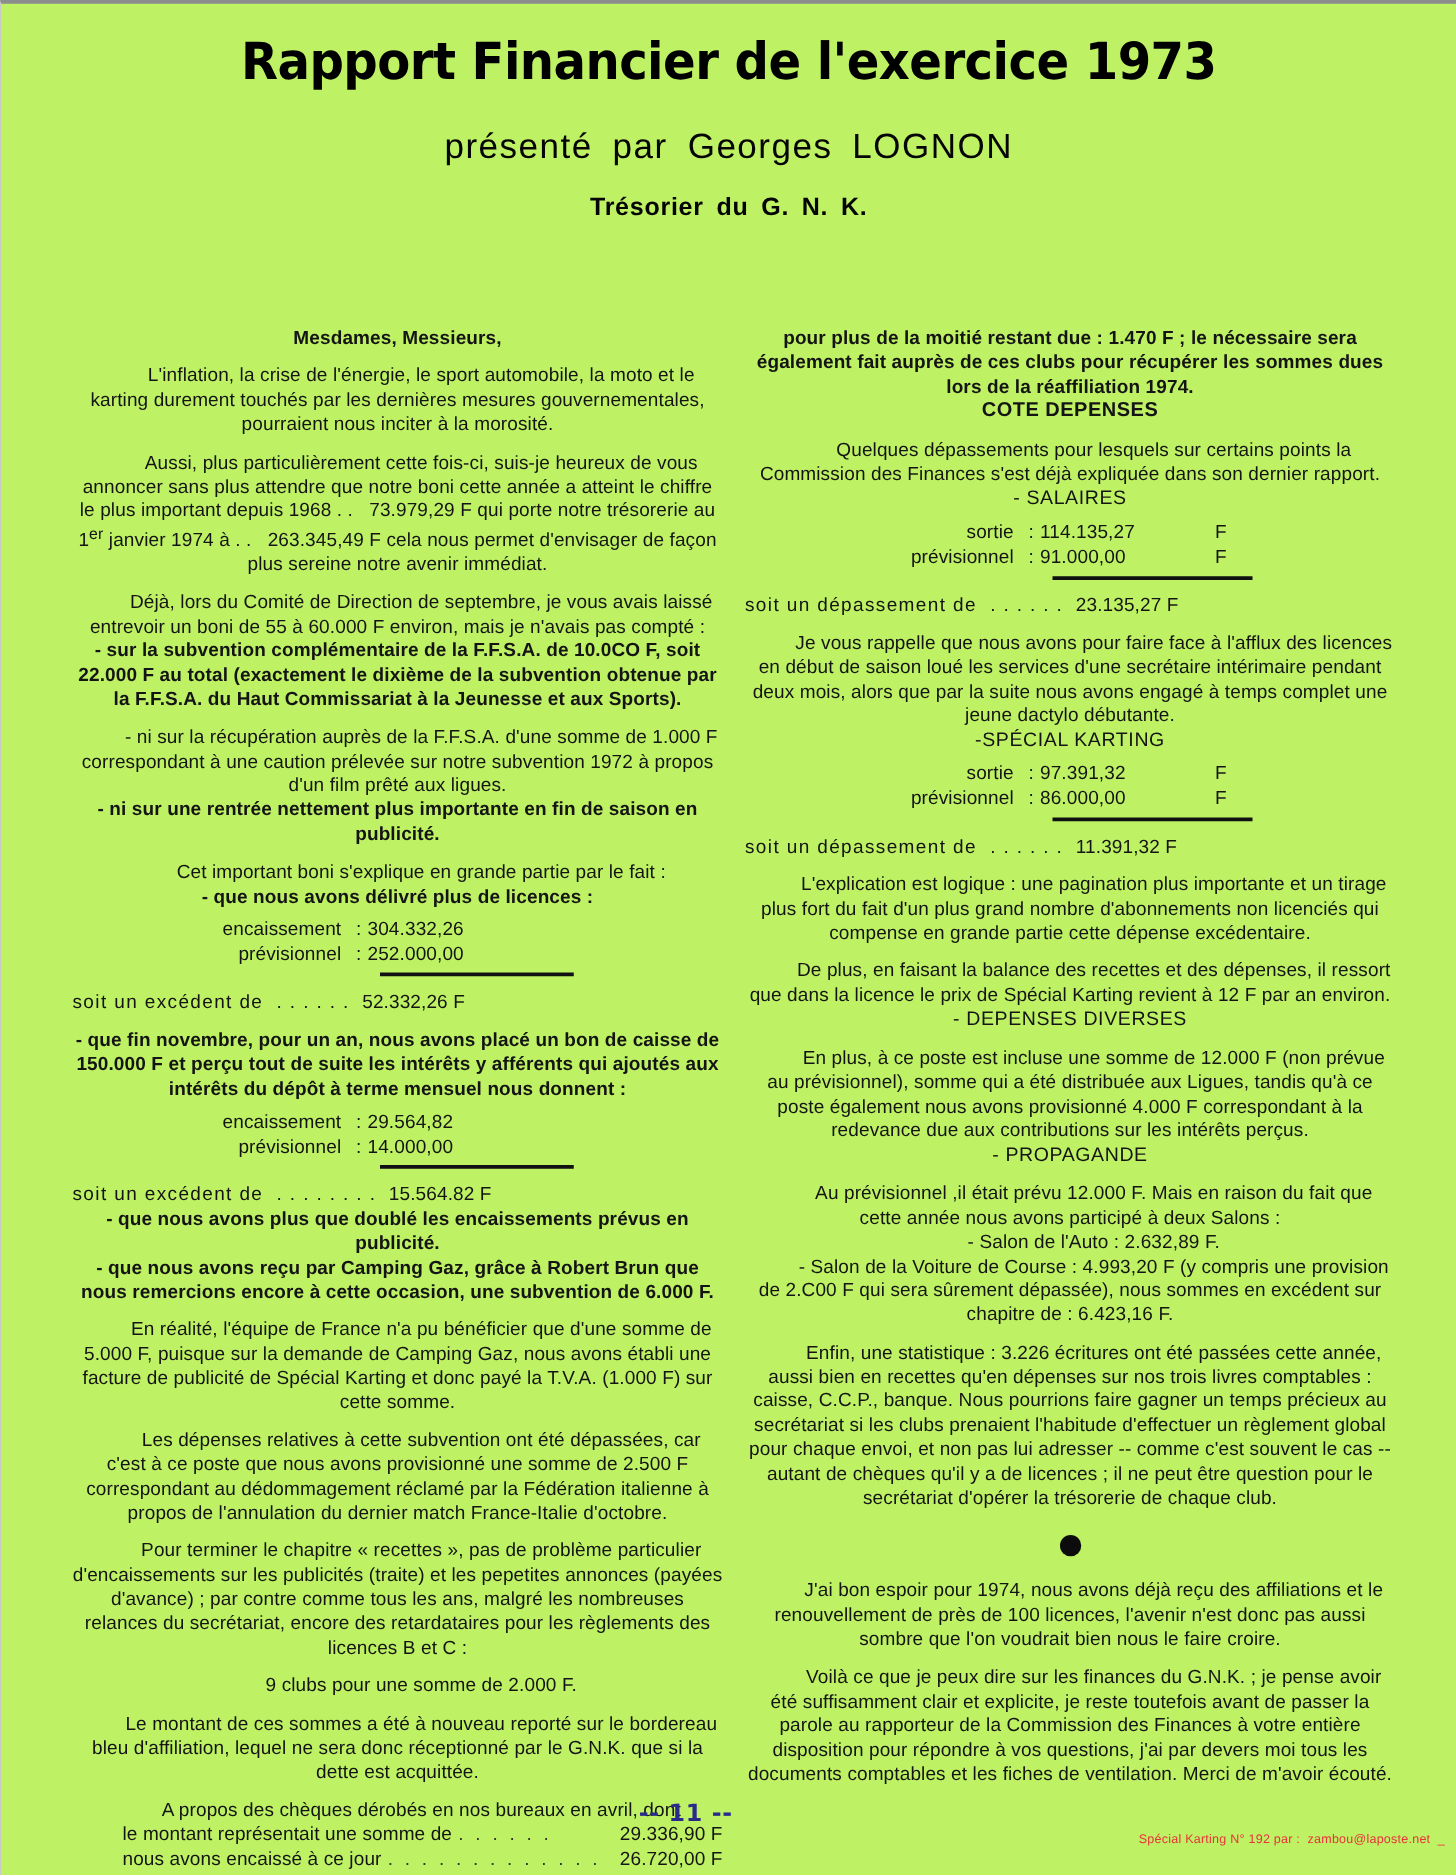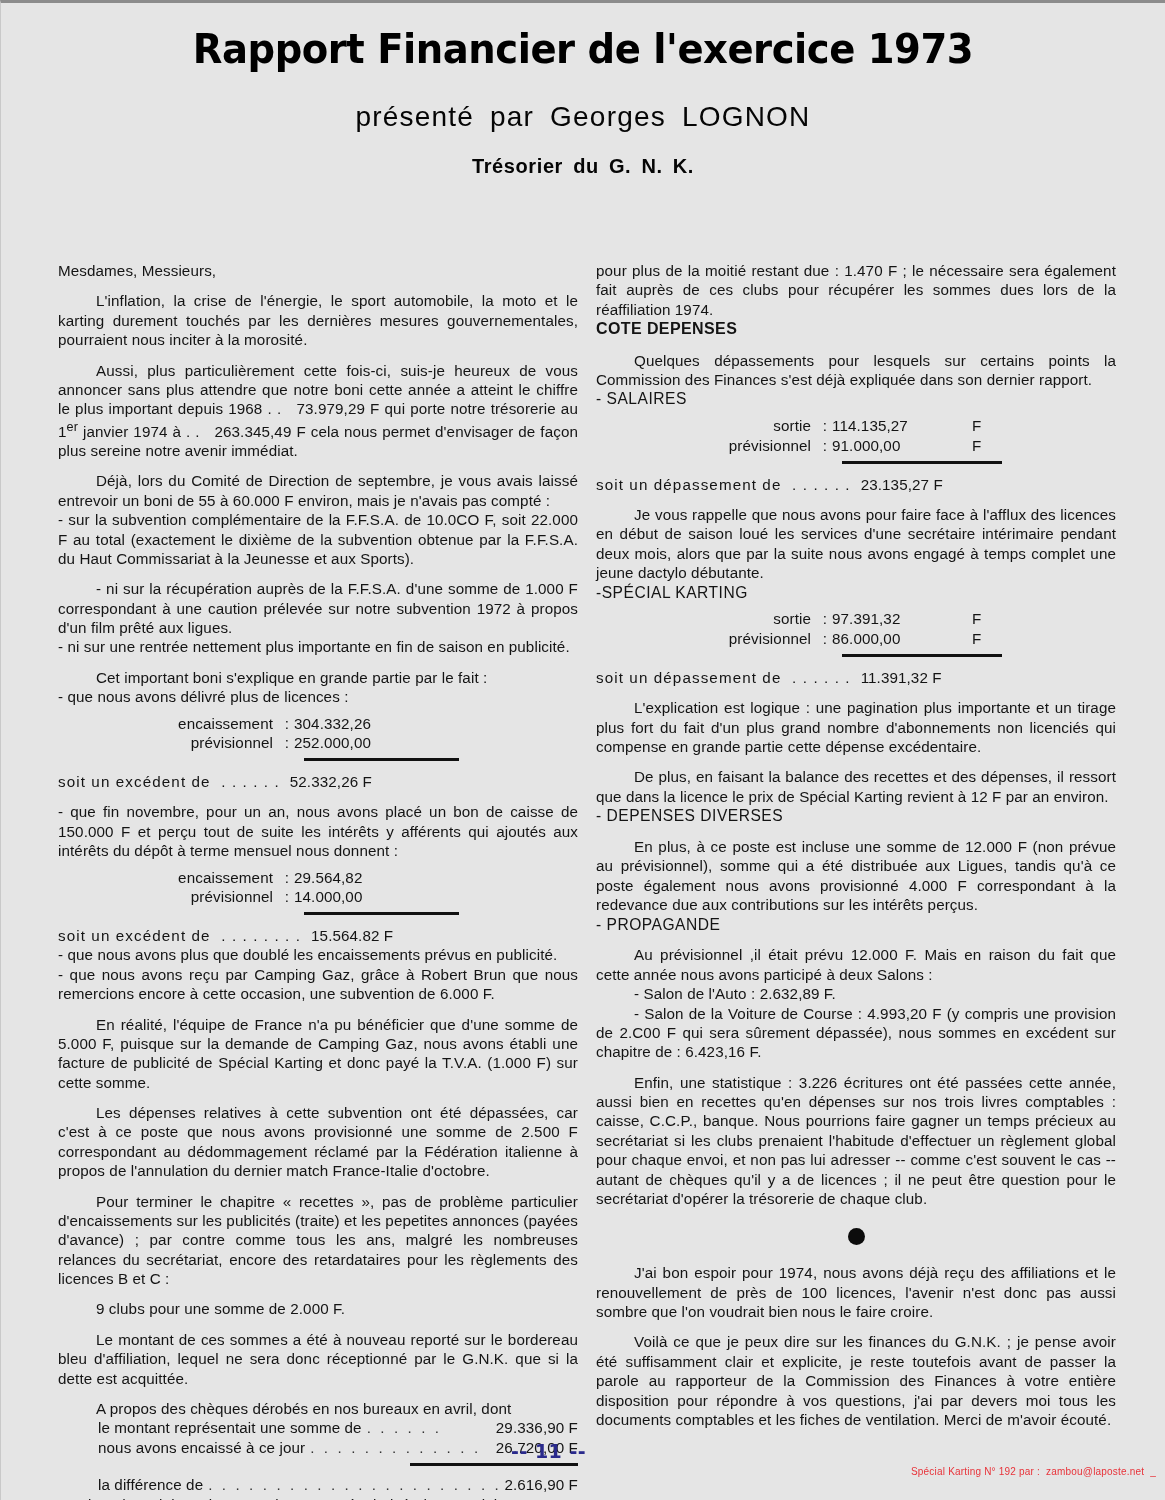--- a/index.html
+++ b/index.html
@@ -14,21 +14,21 @@
     overflow: hidden;
     font-family: "Liberation Sans", sans-serif;
     color: #151515;
     position: relative;
   }
   .page {
     position: relative;
     width: 1165px;
     height: 1500px;
     box-sizing: border-box;
-    background: #e5e5e5;
+    background: #bef264;
     border-top: 3px solid #8c8c8c;
     border-left: 1px solid #c9c9c9;
   }
 
   
   .masthead {
     padding-top: 26px;
     text-align: center;
   }
   .doc-title {
@@ -75,23 +75,24 @@
     line-height: 1.275;
     text-align: justify;
     color: #141414;
     letter-spacing: 0.1px;
   }
   .col-left  { margin-left: 57px; }
   .col-right { margin-left: 18px; }
 
   .col p {
     margin: 0 0 0 0;
+    text-align: center;
   }
   p.indent  { text-indent: 38px; margin-top: 11px; }
-  p.flush   { text-indent: 0; margin-top: 0; }
+  p.flush   { text-indent: 0; margin-top: 0; font-weight: bold; }
   p.gap     { margin-top: 11px; }
   p.tight   { margin-top: 0; }
 
   .sec-head {
     font-weight: 700;
     font-size: 16px;
     letter-spacing: 0.4px;
     margin-top: 14px;
     margin-bottom: 2px;
     text-align: left;

